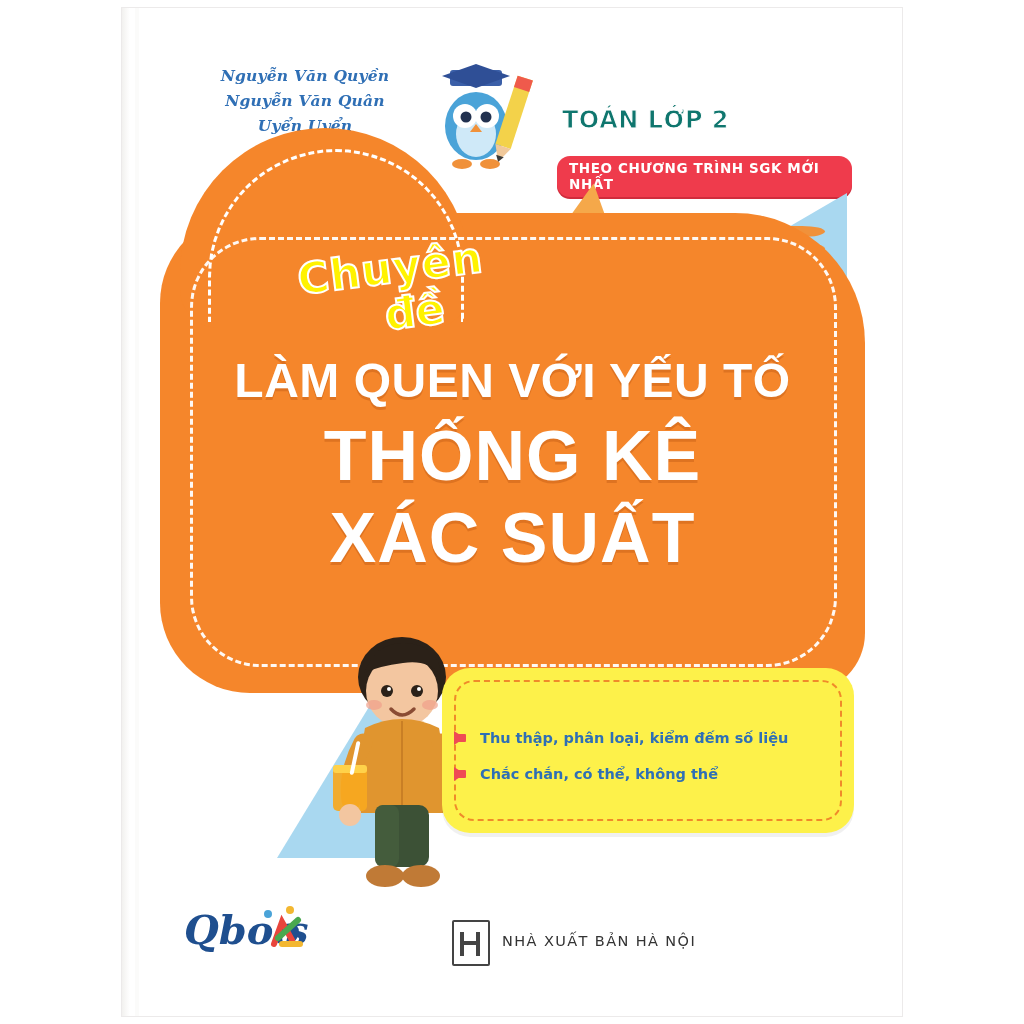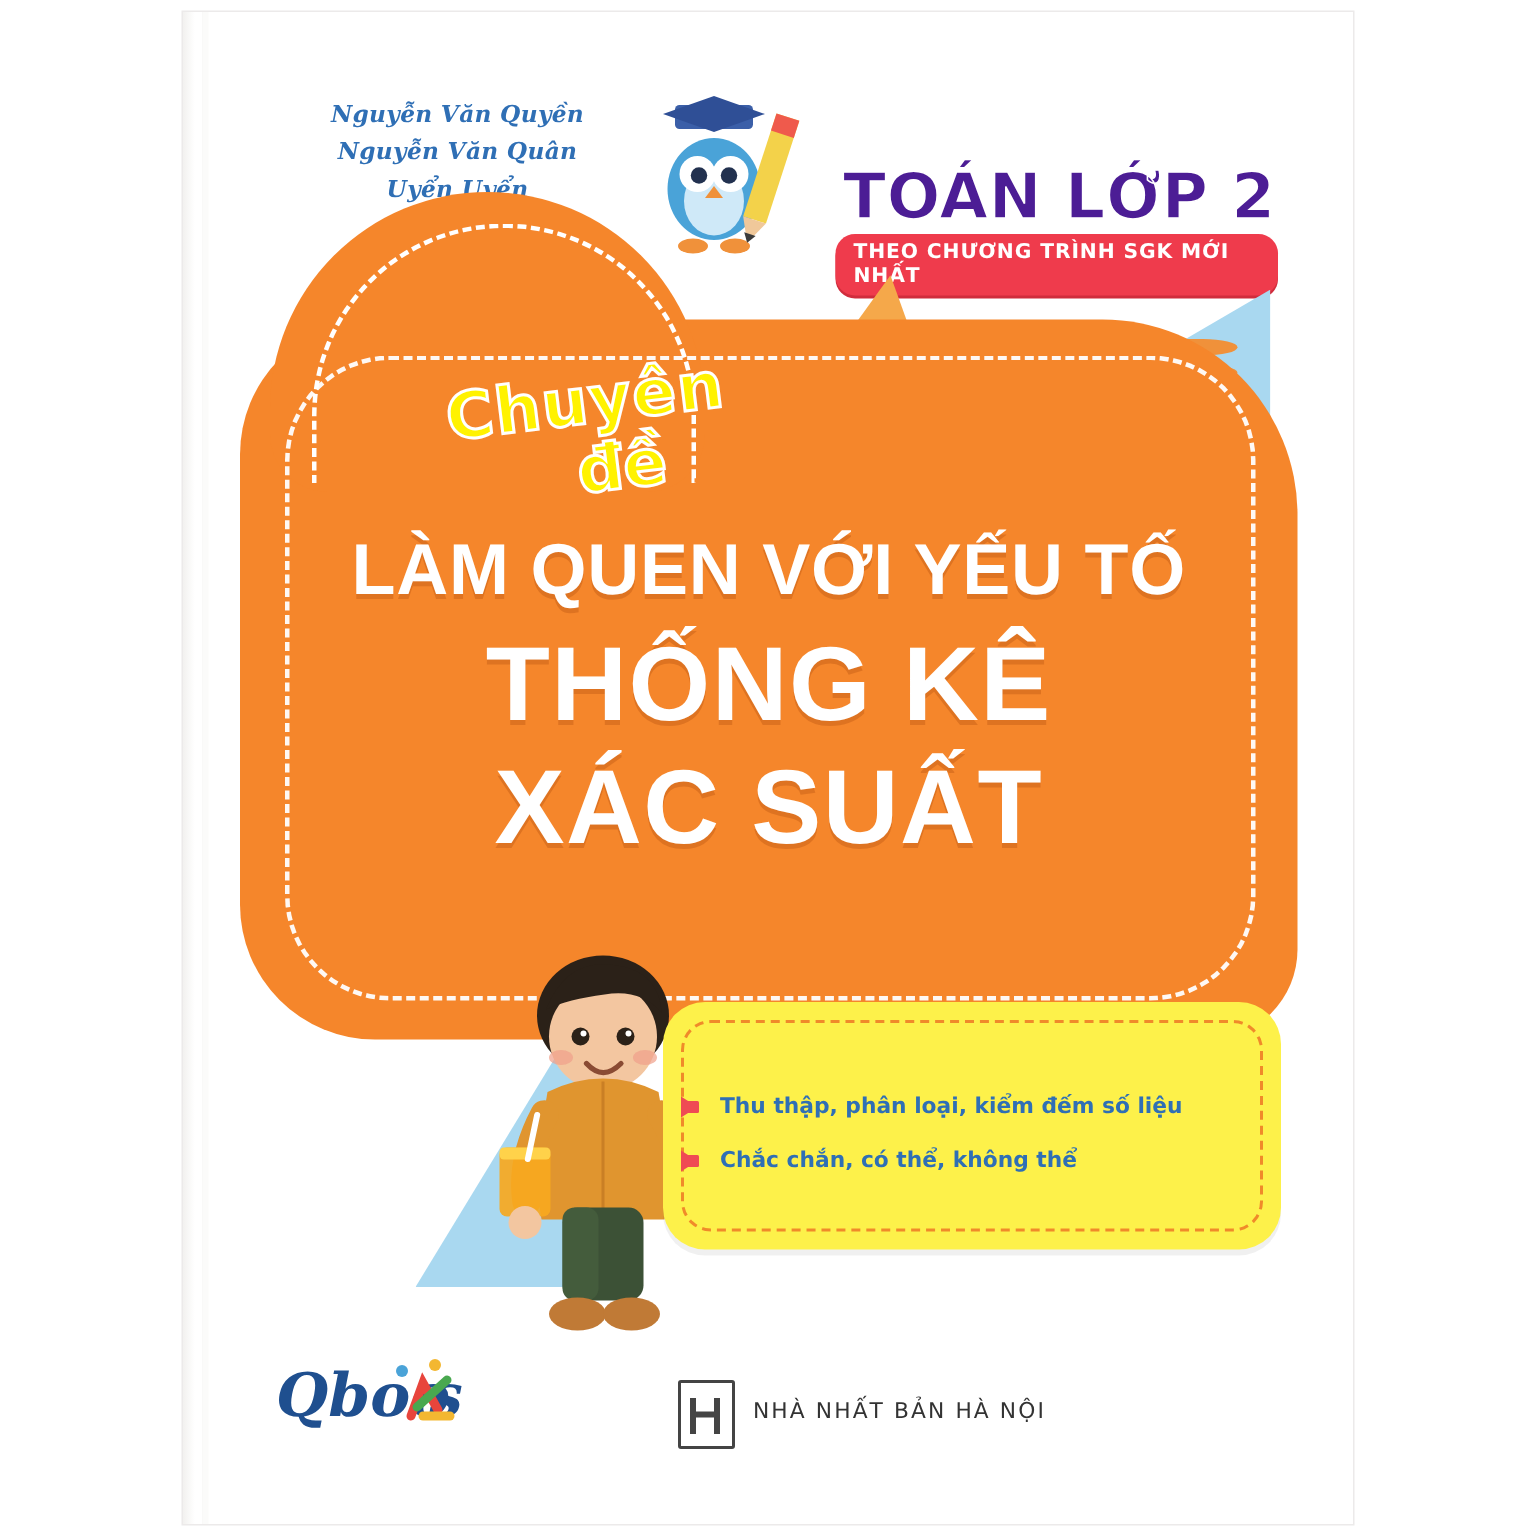--- a/index.html
+++ b/index.html
@@ -55,22 +55,22 @@
   }
   .c1{background:#f0913a;}
   .c2{background:#ef5a4c;}
   .c3{background:#f3b731;}
   .c4{background:#4aa3d8;}
   .c5{background:#6abf5a;}
   .c6{background:#9b6fc0;}
   .toanlop{
     position:absolute;left:140px;top:68px;
     font-family:"DejaVu Sans", sans-serif;
-    font-weight:bold;font-size:42px;
-    color:#4c1d95;
+    font-weight:bold;font-size:24px;
+    color:#0f766e;
     -webkit-text-stroke:1px #ffffff;
     letter-spacing:0.5px;
   }
   .sgk{
     position:absolute;left:135px;top:118px;
     background:#ef3b4c;color:#ffffff;
     font-size:13.5px;font-weight:bold;letter-spacing:0.6px;
     padding:4px 12px 5px 12px;border-radius:13px;
     box-shadow:0 2px 0 #d02c3c;
   }
@@ -338,15 +338,15 @@
       <path d="M96 40 L116 22" stroke="#49a84f" stroke-width="6" fill="none" stroke-linecap="round"></path>
       <path d="M100 46 L118 46" stroke="#f3b731" stroke-width="6" fill="none" stroke-linecap="round"></path>
       <circle cx="86" cy="16" r="4" fill="#4aa3d8"></circle>
       <circle cx="108" cy="12" r="4" fill="#f3b731"></circle>
     </svg>
   </div>
 
   <div class="pub-logo">
       <i></i>
     </div>
-  <div class="publisher">NHÀ NHẤT BẢN HÀ NỘI</div>
+  <div class="publisher">NHÀ XUẤT BẢN HÀ NỘI</div>
 
 </div>
 
 </body></html>

